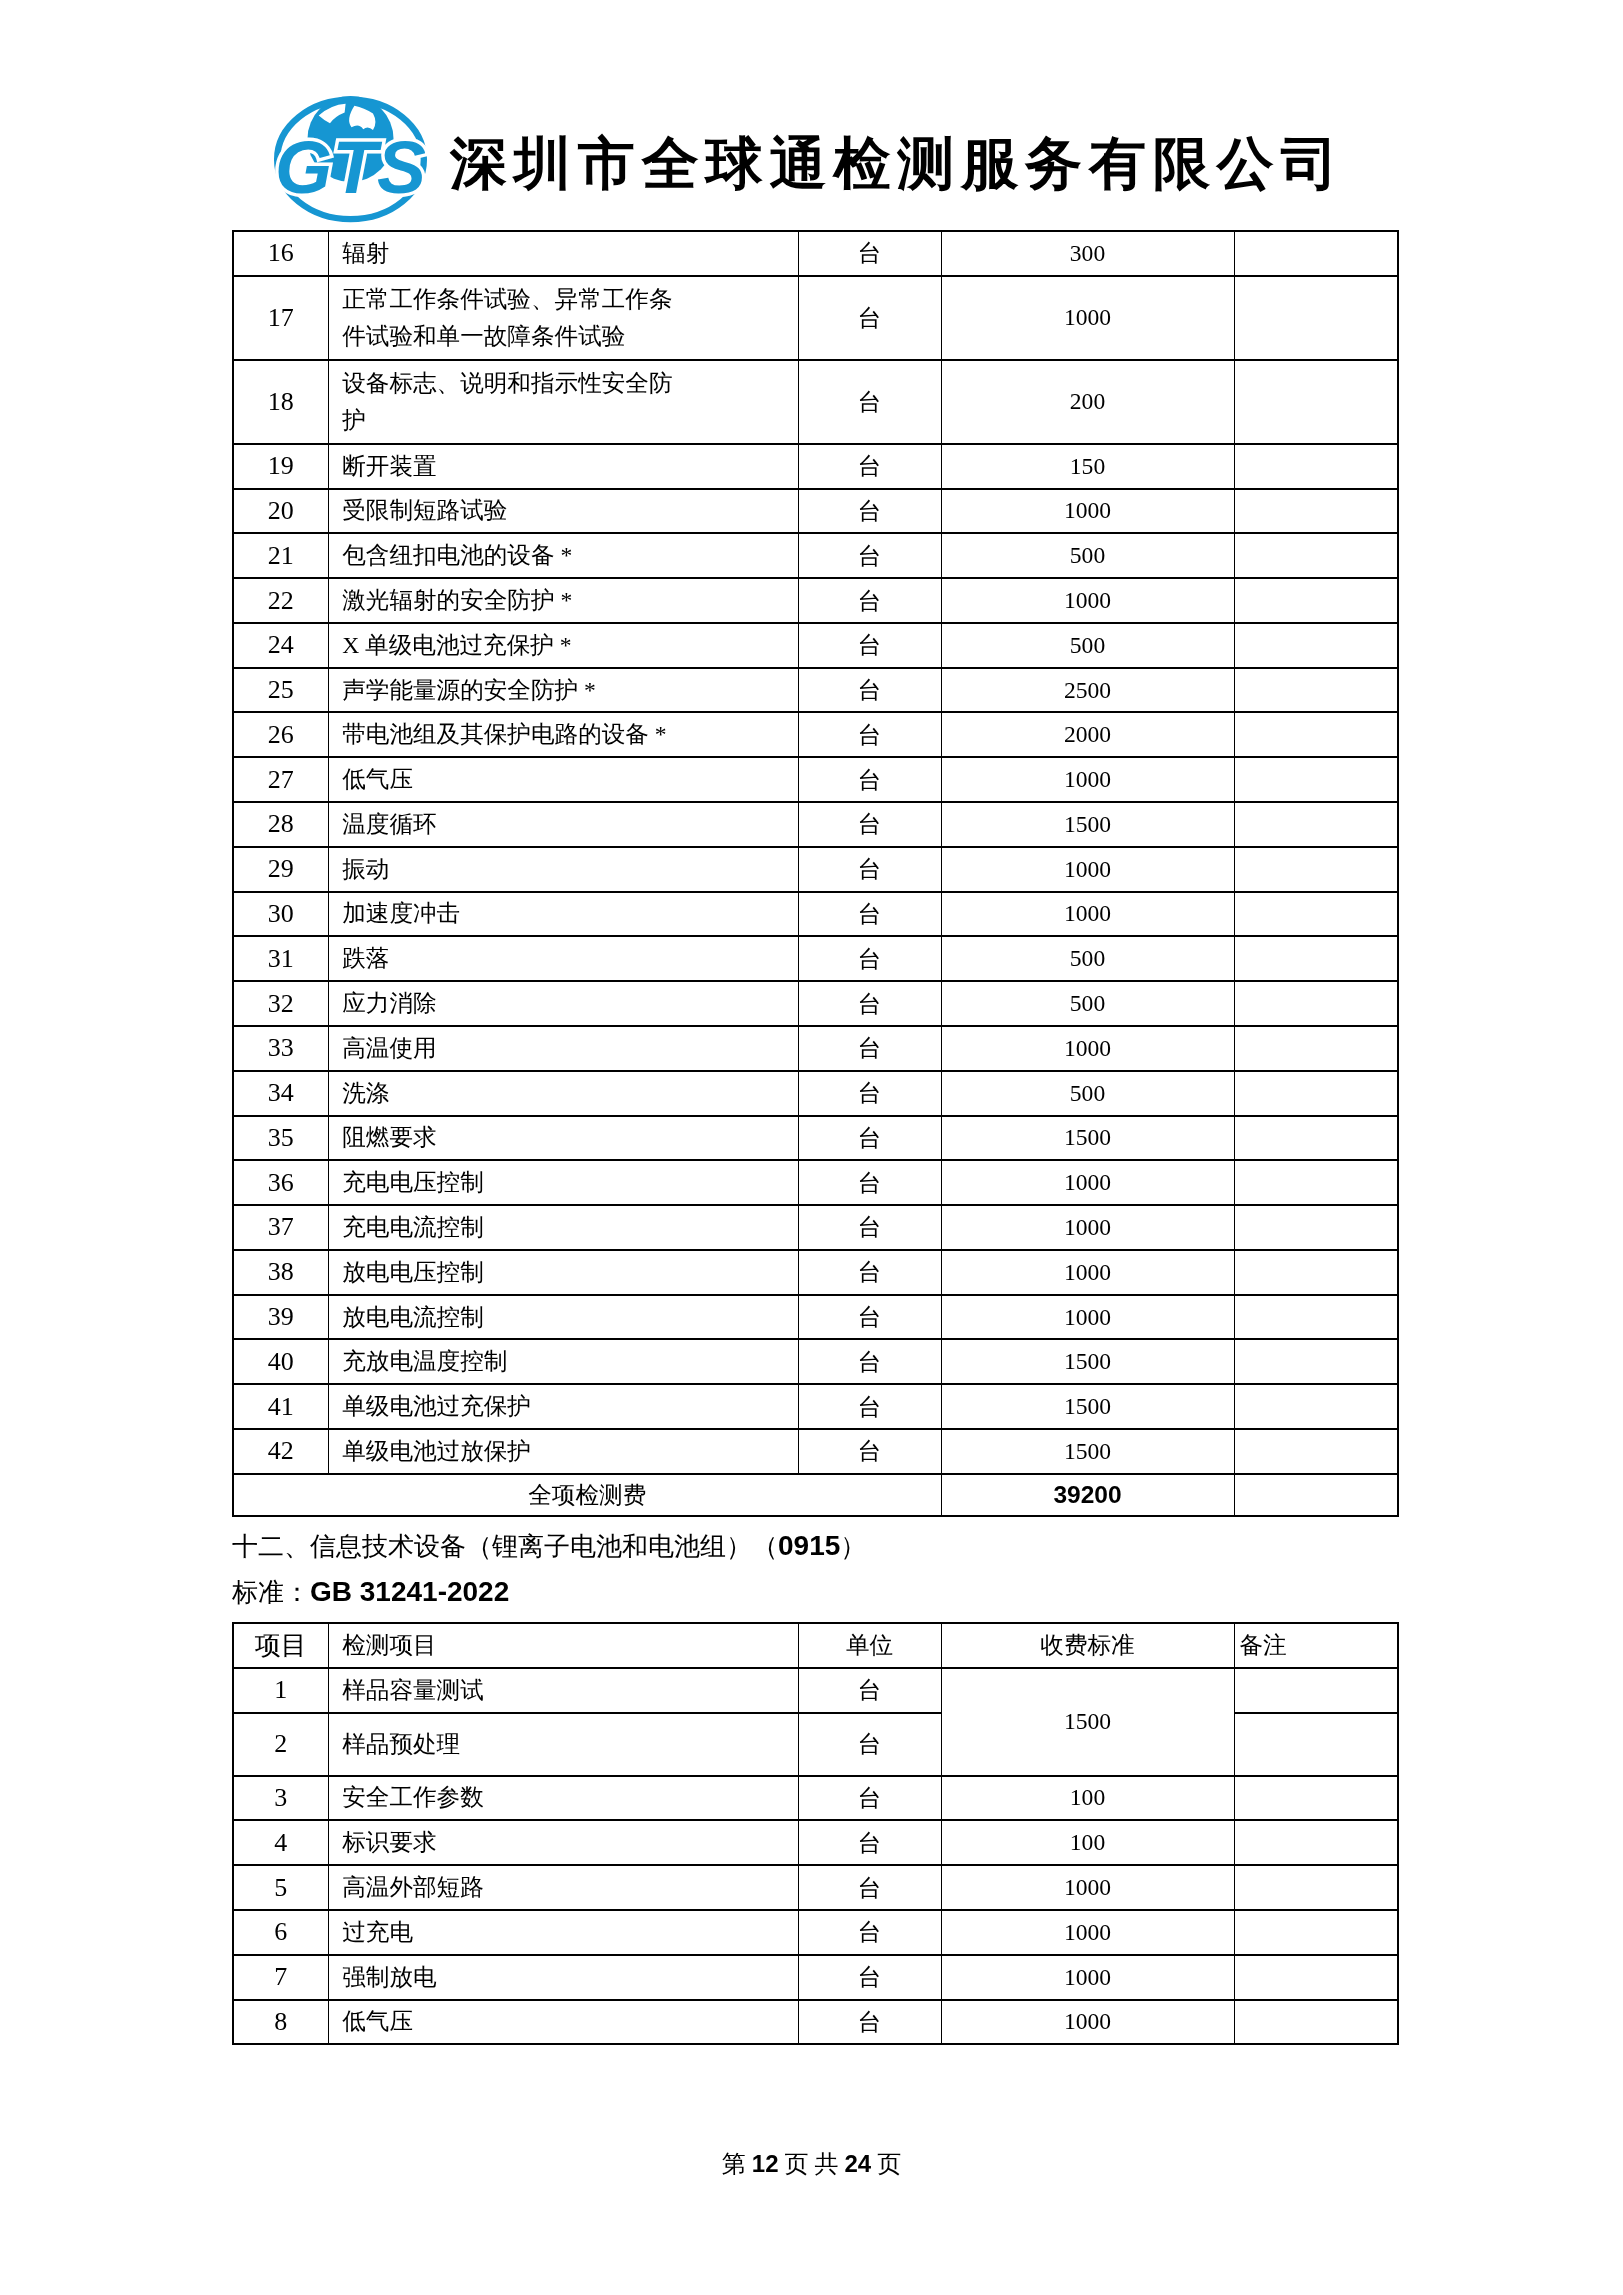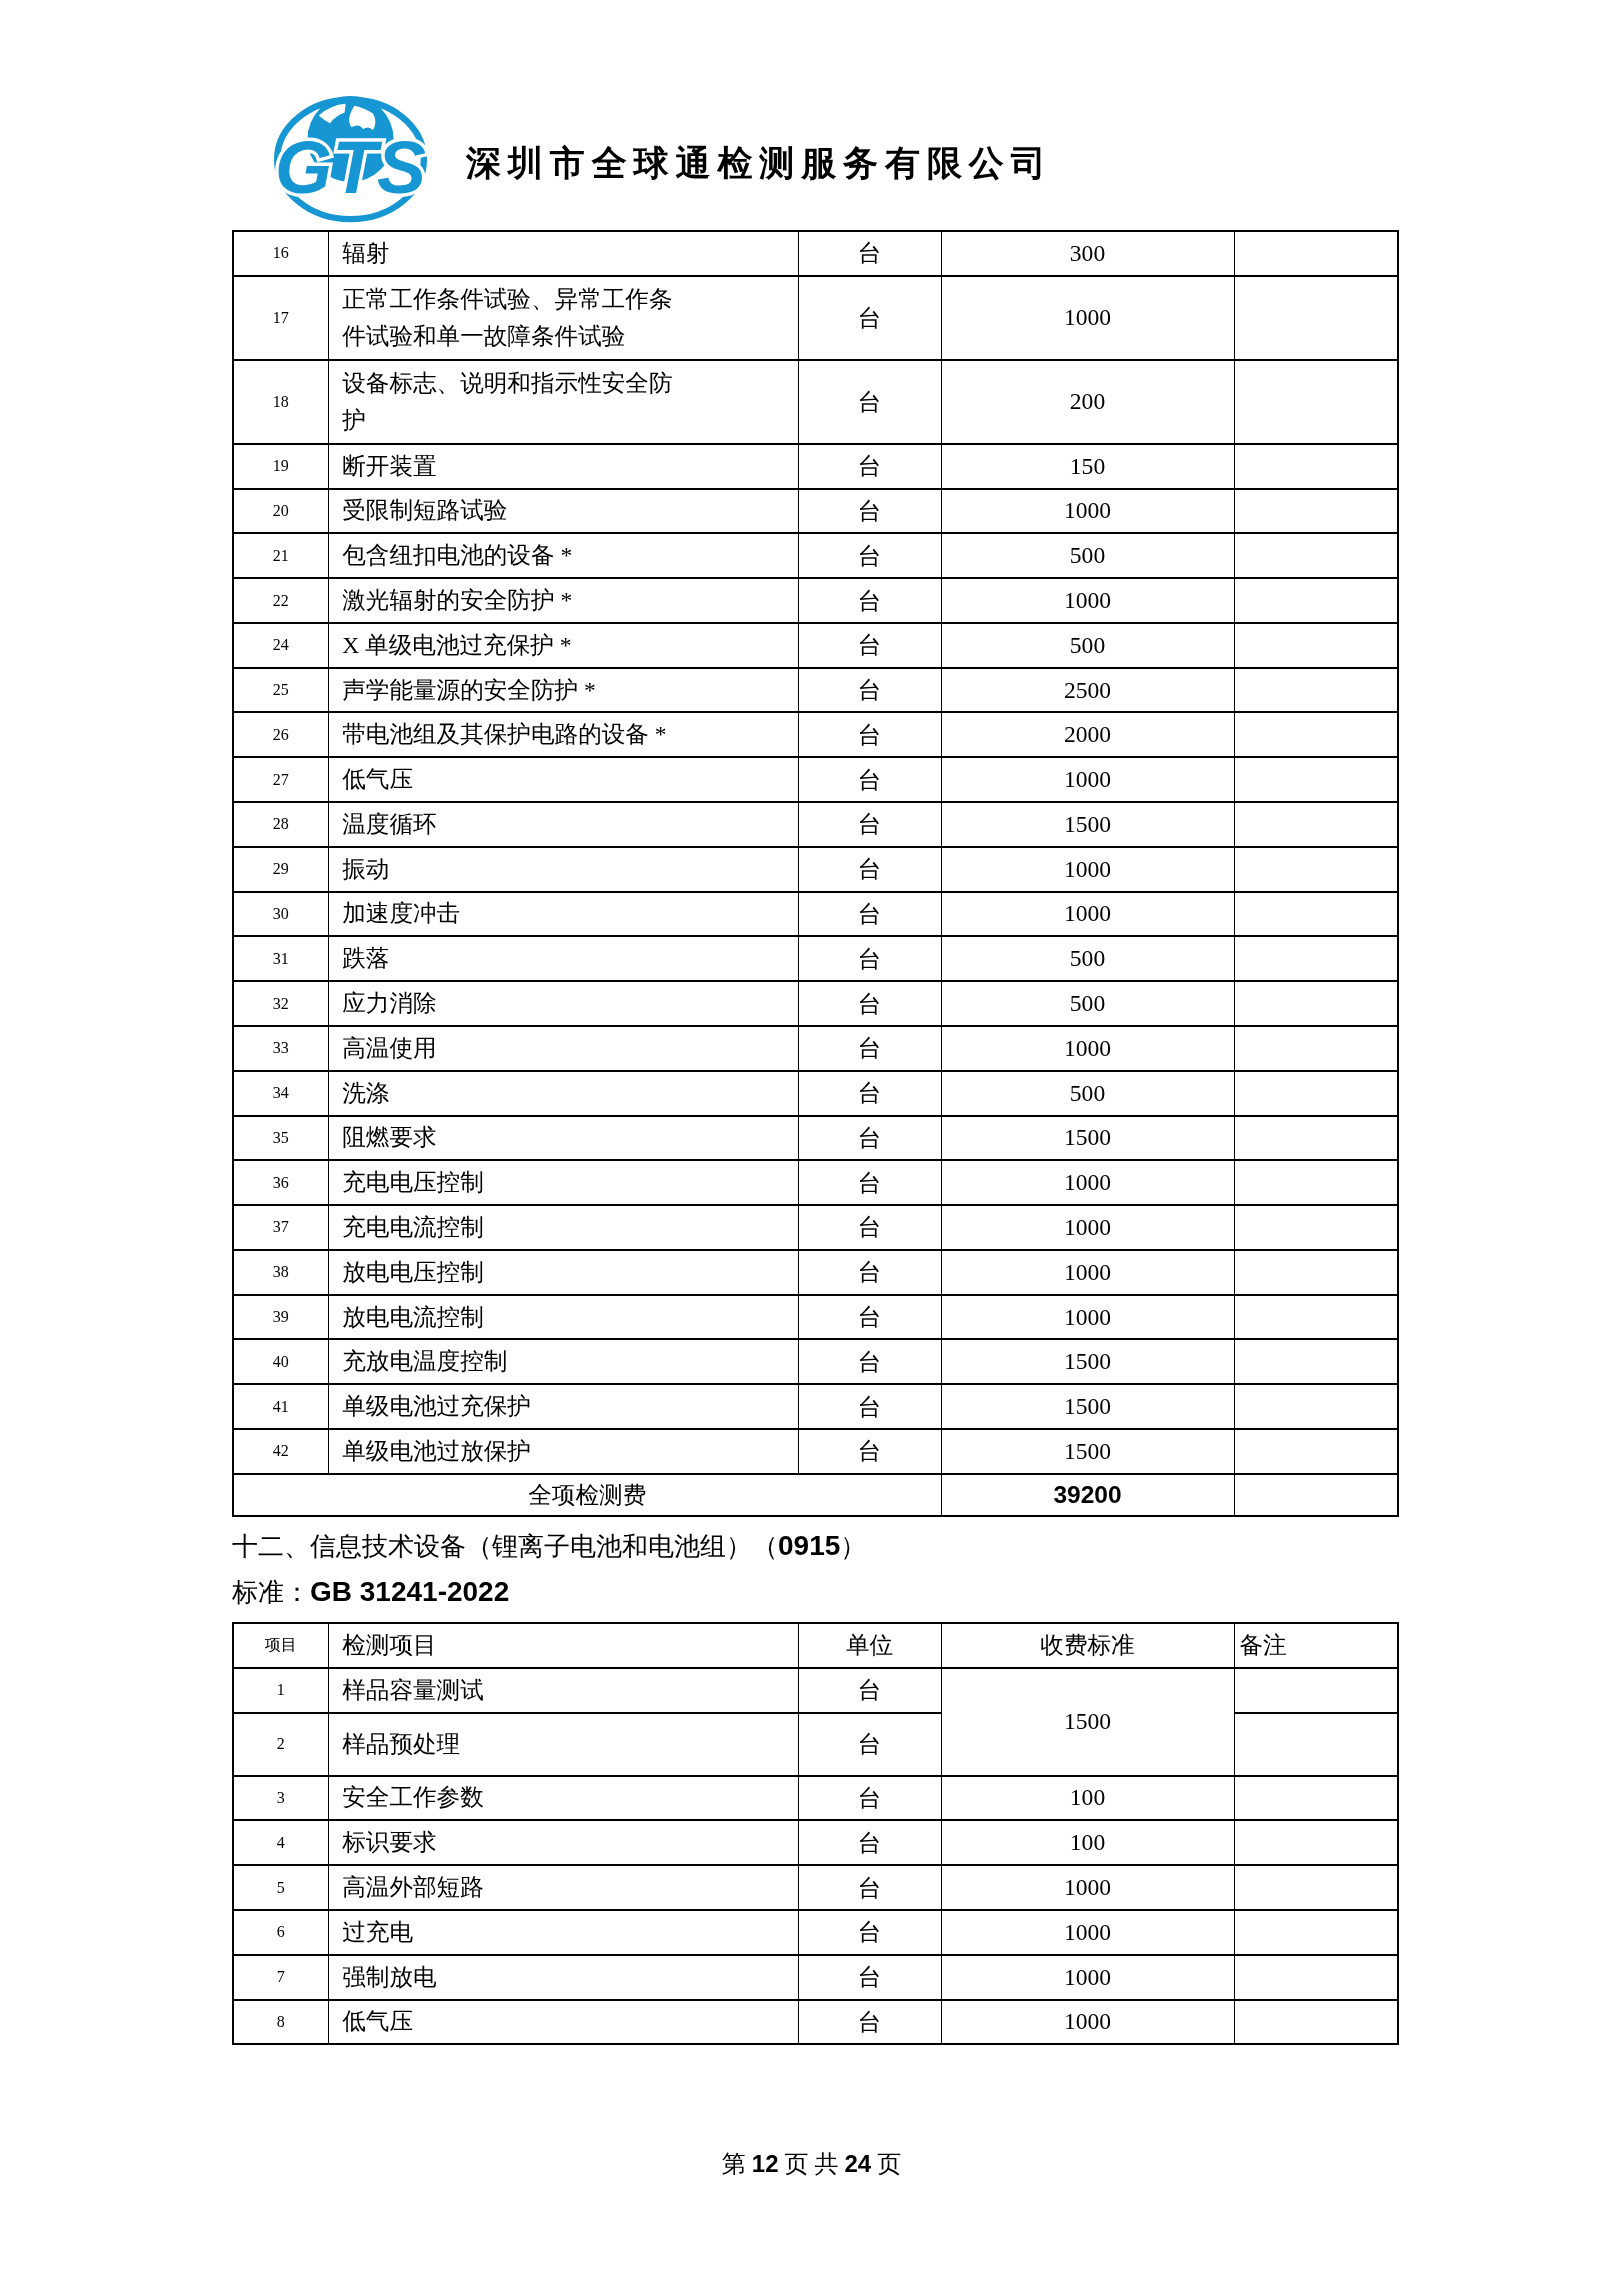--- a/index.html
+++ b/index.html
@@ -4,42 +4,42 @@
 <style>
   html,body{margin:0;padding:0;}
   body{
     width:1623px;height:2295px;position:relative;background:#ffffff;
     font-family:"Liberation Serif","DejaVu Serif",serif;color:#000;
   }
   
   .page-header{position:absolute;left:0;top:0;width:1623px;height:231px;}
   .logo{position:absolute;left:272px;top:91px;width:157px;height:133px;}
   .company-title{
-    position:absolute;left:466px;top:124px;
-    font-size:35px;font-weight:700;letter-spacing:6.9px;line-height:79px;white-space:nowrap;
+    position:absolute;left:450px;top:124px;
+    font-size:57px;font-weight:700;letter-spacing:6.9px;line-height:79px;white-space:nowrap;
   }
   
   .main{position:absolute;left:232px;top:230px;width:1165px;}
   table{border-collapse:collapse;table-layout:fixed;width:1165px;}
   table{border:2px solid #000;}
   td,th{
     border-left:1px solid #000;border-right:1px solid #000;
     border-top:2px solid #000;border-bottom:2px solid #000;
     font-size:23.6px;font-weight:400;vertical-align:middle;
     padding:2.9px 4.9px;overflow:hidden;
   }
   col.c-no{width:95px;}
   col.c-item{width:470px;}
   col.c-unit{width:143px;}
   col.c-price{width:293px;}
   col.c-remark{width:164px;}
   tr{height:42px;}
   tr.tall{height:84px;}
   #t2 tbody tr:nth-child(2){height:63px;}
-  .col-no{text-align:center;font-size:16px;}
+  .col-no{text-align:center;font-size:26px;}
   .col-item{text-align:left;padding-left:13.7px;white-space:pre-line;line-height:37px;}
   .col-unit{text-align:center;}
   .col-price{text-align:center;}
   .col-remark{text-align:left;}
   th.col-item{text-align:left;}
   .total-label{text-align:center;}
   .bold-num{font-family:"Liberation Sans","DejaVu Sans",sans-serif;font-weight:700;}
   .total-value{text-align:center;font-size:24.5px;margin-left:35px;}
   
   .section-title{margin-top:12.8px;font-size:26px;line-height:32px;white-space:nowrap;}

